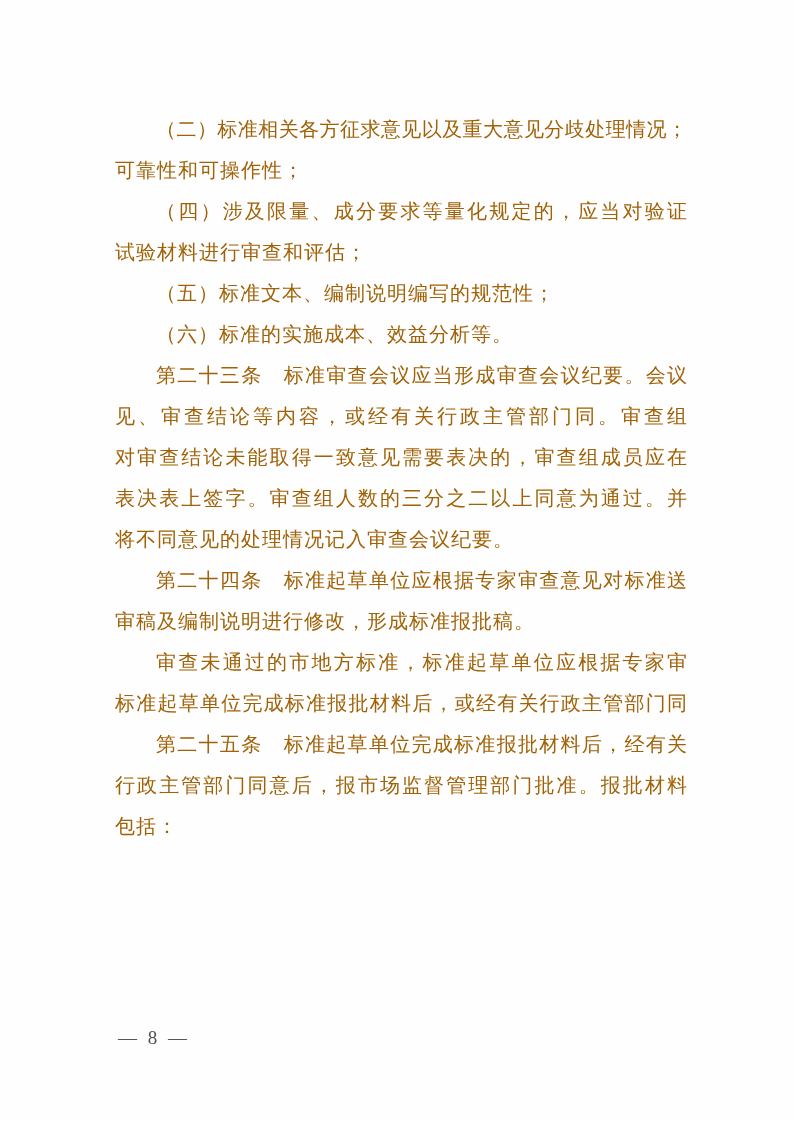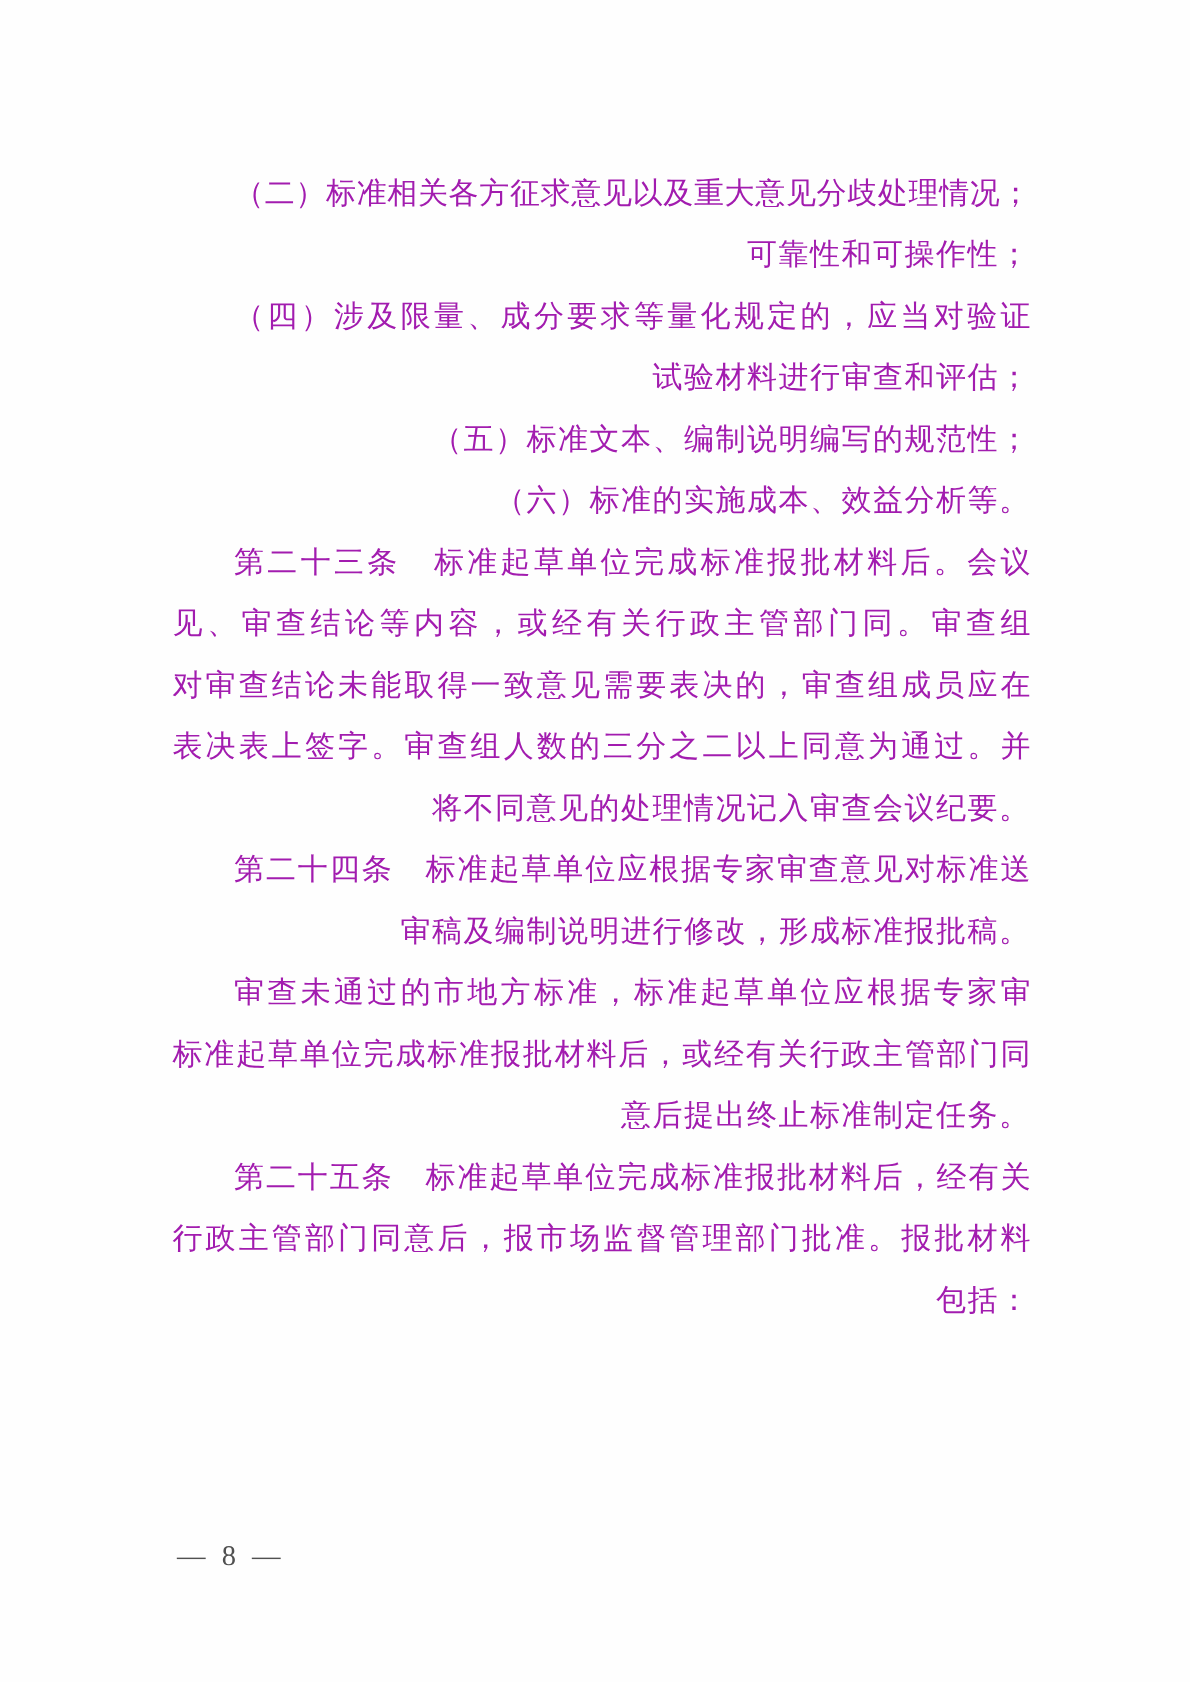--- a/index.html
+++ b/index.html
@@ -18,39 +18,39 @@
     position: absolute;
     inset: 0;
     background: #fefefe;
   }
   .text-block {
     position: absolute;
     left: 115px;
     top: 109px;
     width: 572px;
     font-size: 20px;
-    color: #a21caf;
+    color: #a16207;
     font-weight: 400;
   }
   .line {
     height: 41px;
     line-height: 41px;
     white-space: normal;
   }
   .line.indent {
     padding-left: 41px;
   }
   .line.fill {
     text-align: justify;
     text-align-last: justify;
     text-justify: inter-character;
   }
   .line:not(.fill) {
     letter-spacing: 1px;
-    text-align: right;
+    text-align: left;
   }
   .page-number {
     position: absolute;
     left: 118px;
     top: 1023px;
     font-size: 19px;
     line-height: 30px;
     color: #505050;
     letter-spacing: 3px;
   }
@@ -59,28 +59,27 @@
 <body>
 
 <div class="sheet">
   <div class="text-block">
       <div class="line indent fill">（二）标准相关各方征求意见以及重大意见分歧处理情况；</div>
       <div class="line">可靠性和可操作性；</div>
       <div class="line indent fill">（四）涉及限量、成分要求等量化规定的，应当对验证</div>
       <div class="line">试验材料进行审查和评估；</div>
       <div class="line indent">（五）标准文本、编制说明编写的规范性；</div>
       <div class="line indent">（六）标准的实施成本、效益分析等。</div>
-      <div class="line indent fill">第二十三条　标准起草单位完成标准报批材料后。会议</div>
+      <div class="line indent fill">第二十三条　标准审查会议应当形成审查会议纪要。会议</div>
       <div class="line fill">见、审查结论等内容，或经有关行政主管部门同。审查组</div>
       <div class="line fill">对审查结论未能取得一致意见需要表决的，审查组成员应在</div>
       <div class="line fill">表决表上签字。审查组人数的三分之二以上同意为通过。并</div>
       <div class="line">将不同意见的处理情况记入审查会议纪要。</div>
       <div class="line indent fill">第二十四条　标准起草单位应根据专家审查意见对标准送</div>
       <div class="line">审稿及编制说明进行修改，形成标准报批稿。</div>
       <div class="line indent fill">审查未通过的市地方标准，标准起草单位应根据专家审</div>
       <div class="line fill">标准起草单位完成标准报批材料后，或经有关行政主管部门同</div>
-      <div class="line">意后提出终止标准制定任务。</div>
       <div class="line indent fill">第二十五条　标准起草单位完成标准报批材料后，经有关</div>
       <div class="line fill">行政主管部门同意后，报市场监督管理部门批准。报批材料</div>
       <div class="line">包括：</div>
     </div>
   <div class="page-number">— 8 —</div>
 </div>
 
 </body></html>

